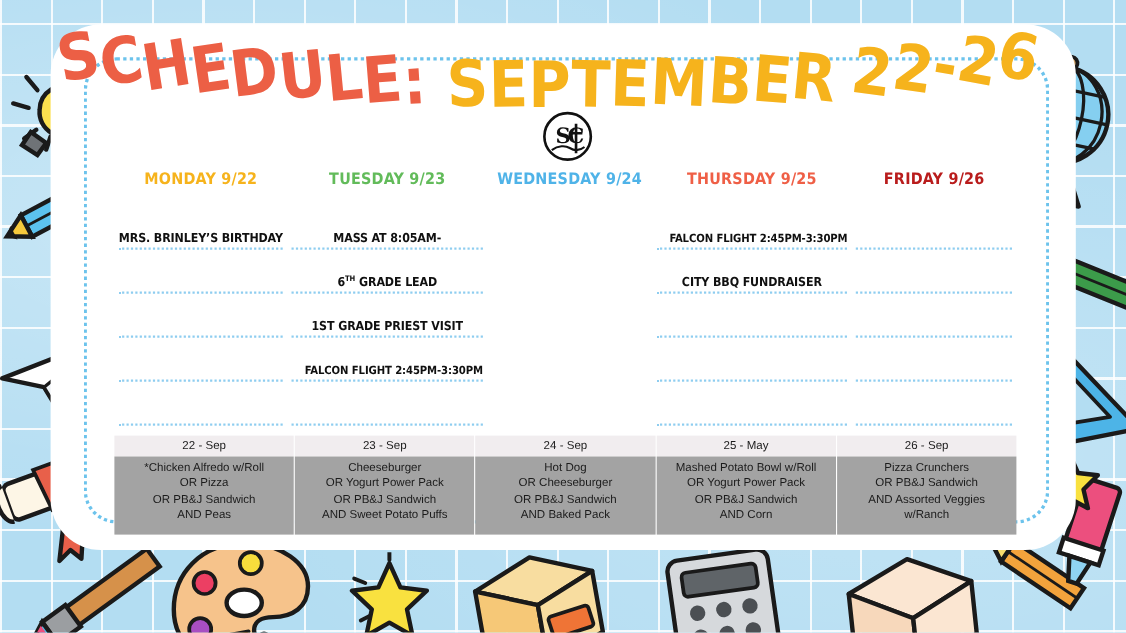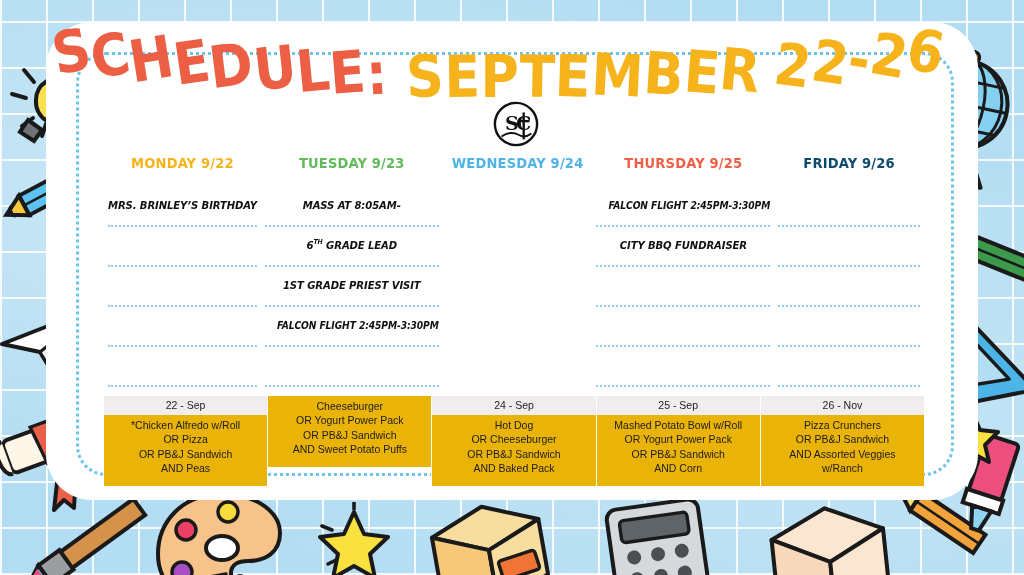--- a/index.html
+++ b/index.html
@@ -71,29 +71,28 @@
   .day-head{
     font-family:"DejaVu Sans", sans-serif;
     font-weight:700;font-size:14.5px;letter-spacing:.2px;
     font-stretch:condensed;
     margin-bottom:16px;white-space:nowrap;
   }
   .c-mon{color:#f6b31c;}
   .c-tue{color:#62bb5a;}
   .c-wed{color:#4fb3e8;}
   .c-thu{color:#ef5f46;}
-  .c-fri{color:#0c4a6e;}
+  .c-fri{color:#b91c1c;}
 
   .lines{width:100%;display:flex;flex-direction:column;}
   .line-row{
     height:36px;
     border-bottom:2px dotted #8ecdf0;
-    display:flex;align-items:center;justify-content:center;
+    display:flex;align-items:flex-end;justify-content:center;
     padding-bottom:2px;
-    font-style:italic;
   }
   .line-row span{
     font-family:"DejaVu Sans", sans-serif;
     font-weight:700;
     font-size:11.2px;
     font-stretch:condensed;
     color:#101010;
     white-space:nowrap;
     letter-spacing:-.1px;
   }
@@ -112,21 +111,21 @@
   }
   .lunch-col:last-child{border-right:none;}
   .lunch-head{
     background:#f1edef;
     text-align:center;
     font-size:10.5px;color:#1c1c1c;
     padding:3px 0 4px;
     font-family:"Liberation Sans", sans-serif;
   }
   .lunch-body{
-    background:#eab308;
+    background:#a3a3a3;
     text-align:center;
     padding:3px 2px 6px;
     min-height:62px;
   }
   .lunch-body div{
     font-size:10.5px;color:#1c1c1c;line-height:1.38;
     font-family:"Liberation Sans", sans-serif;
     white-space:nowrap;
   }
 </style>
@@ -412,47 +411,48 @@
   <div class="lunch-col">
     <div class="lunch-head">22 - Sep</div>
     <div class="lunch-body">
       <div>*Chicken Alfredo w/Roll</div>
       <div>OR Pizza</div>
       <div>OR PB&amp;J Sandwich</div>
       <div>AND Peas</div>
     </div>
   </div>
   <div class="lunch-col">
+    <div class="lunch-head">23 - Sep</div>
     <div class="lunch-body">
       <div>Cheeseburger</div>
       <div>OR Yogurt Power Pack</div>
       <div>OR PB&amp;J Sandwich</div>
       <div>AND Sweet Potato Puffs</div>
     </div>
   </div>
   <div class="lunch-col">
     <div class="lunch-head">24 - Sep</div>
     <div class="lunch-body">
       <div>Hot Dog</div>
       <div>OR Cheeseburger</div>
       <div>OR PB&amp;J Sandwich</div>
       <div>AND Baked Pack</div>
     </div>
   </div>
   <div class="lunch-col">
-    <div class="lunch-head">25 - Sep</div>
+    <div class="lunch-head">25 - May</div>
     <div class="lunch-body">
       <div>Mashed Potato Bowl w/Roll</div>
       <div>OR Yogurt Power Pack</div>
       <div>OR PB&amp;J Sandwich</div>
       <div>AND Corn</div>
     </div>
   </div>
   <div class="lunch-col">
-    <div class="lunch-head">26 - Nov</div>
+    <div class="lunch-head">26 - Sep</div>
     <div class="lunch-body">
       <div>Pizza Crunchers</div>
       <div>OR PB&amp;J Sandwich</div>
       <div>AND Assorted Veggies</div>
       <div>w/Ranch</div>
     </div>
   </div>
 </div>
 
 </body></html>

